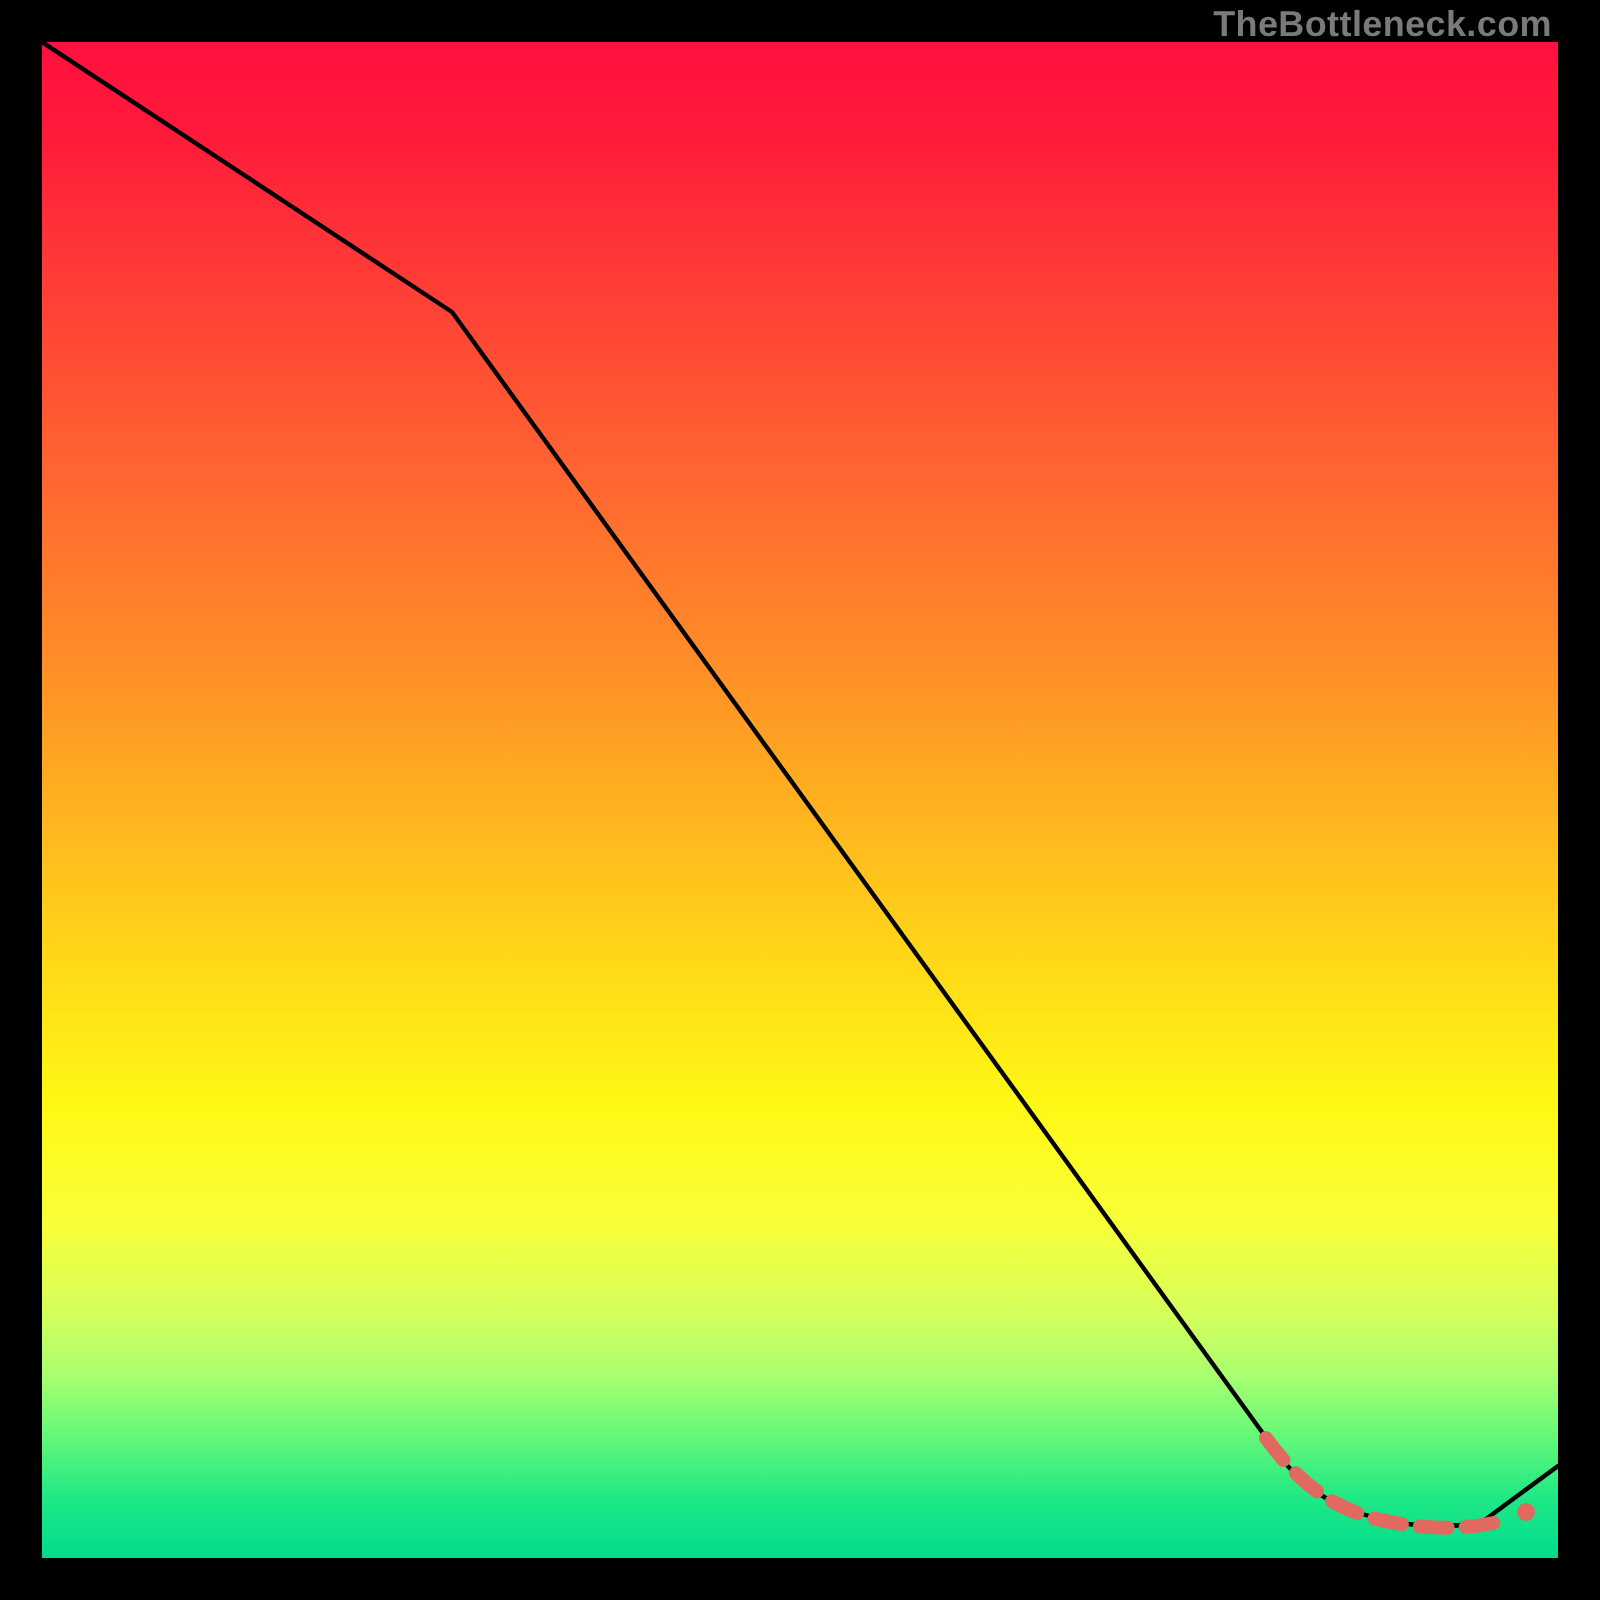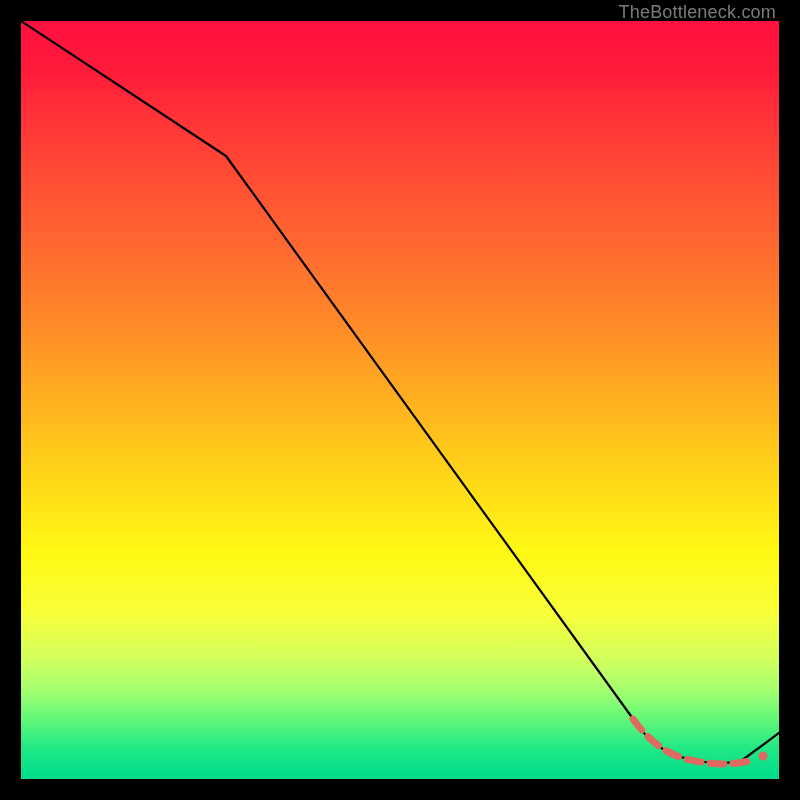--- a/index.html
+++ b/index.html
@@ -52,20 +52,21 @@
     width: 758px;
     height: 758px;
   }
   .watermark {
     position: absolute;
     top: 2px;
     right: 24px;
     color: #7a7a7a;
     font-size: 18px;
     letter-spacing: 0.2px;
+    font-weight: bold;
   }
 </style>
 </head>
 <body>
 
 <div class="watermark">TheBottleneck.com</div>
 
 <div class="frame">
   <div class="gradient-area"></div>
 

